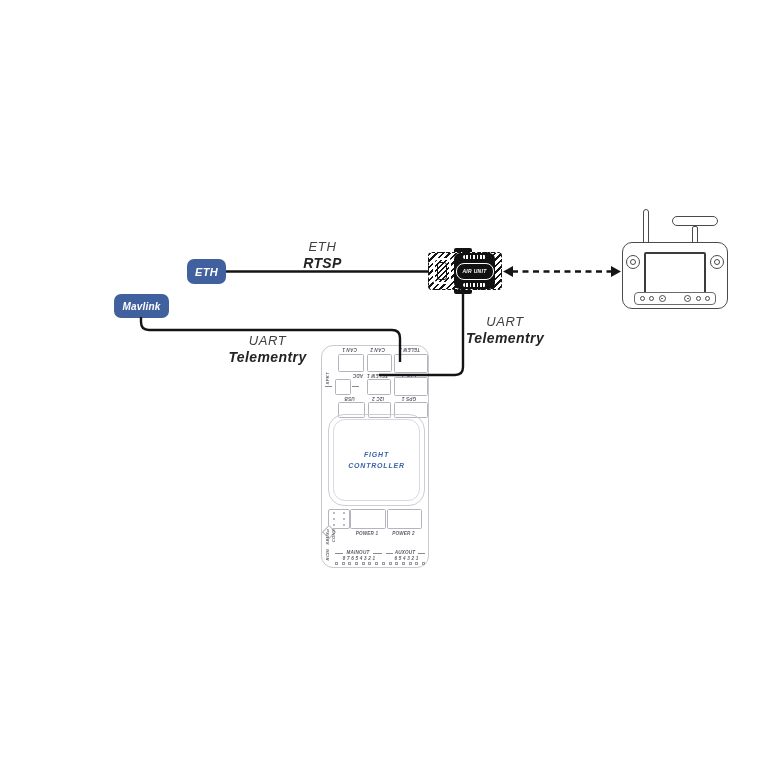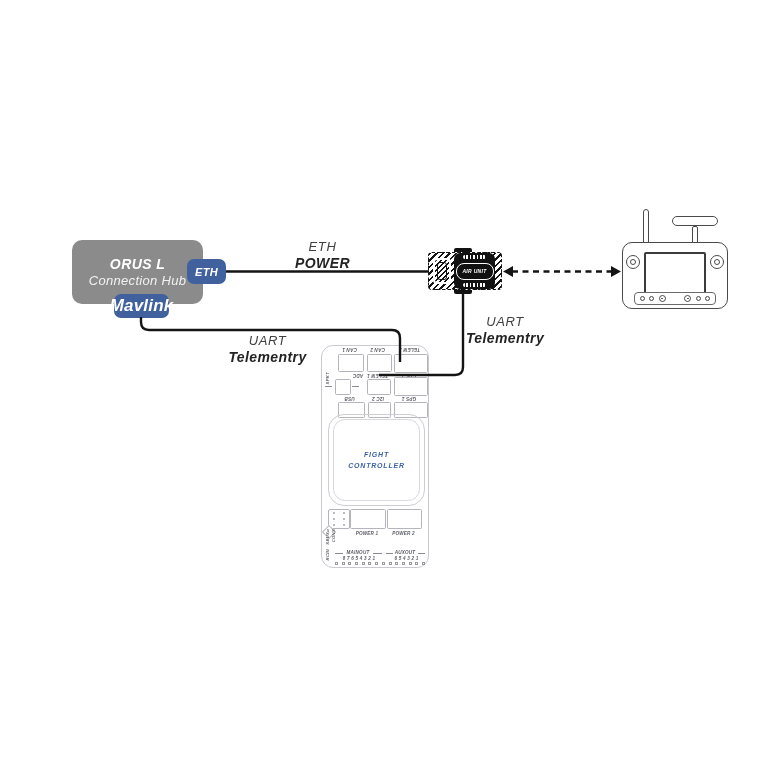--- a/index.html
+++ b/index.html
@@ -8,21 +8,21 @@
   .abs{position:absolute;font-style:italic;}
 
   
   .hub{left:72px;top:240px;width:131px;height:64px;background:#8b8b8b;border-radius:10px;
        display:flex;flex-direction:column;align-items:center;justify-content:center;z-index:2;}
   .hub-title{color:#ffffff;font-weight:700;font-size:14px;letter-spacing:.4px;line-height:17px;}
   .hub-sub{color:#f2f2f2;font-weight:400;font-size:13px;letter-spacing:.3px;line-height:16px;}
   .badge{background:#40619e;color:#ffffff;font-weight:700;border-radius:7px;
          display:flex;align-items:center;justify-content:center;z-index:3;}
   .badge-eth{left:187px;top:259px;width:39px;height:25px;font-size:11px;letter-spacing:.4px;}
-  .badge-mav{left:114px;top:294px;width:55px;height:24px;font-size:17px;letter-spacing:.2px;}
+  .badge-mav{left:114px;top:294px;width:55px;height:24px;font-size:10px;letter-spacing:.2px;}
 
   
   .linklbl{display:flex;flex-direction:column;align-items:center;z-index:4;}
   .proto{font-size:13px;color:#3f3f3f;letter-spacing:.6px;line-height:16px;}
   .svc{font-size:14px;color:#232323;font-weight:700;letter-spacing:.4px;line-height:17px;}
   .lbl-eth{left:265px;top:239px;width:115px;}
   .lbl-uart-left{left:200px;top:333px;width:135px;}
   .lbl-uart-right{left:445px;top:314px;width:120px;}
 
   
@@ -87,30 +87,26 @@
   .pinrow i{width:3px;height:3.4px;border:.8px solid #9a9aa2;box-sizing:border-box;display:block;}
   .busline{position:absolute;top:206.5px;height:1px;background:#8a8a92;}
 
   svg.wires{position:absolute;left:0;top:0;z-index:6;pointer-events:none;}
 </style>
 </head>
 <body>
 
 <div class="canvas">
 
-  <div class="abs hub">
-    <div class="hub-title">ORUS L</div>
-    <div class="hub-sub">Connection Hub</div>
-  </div>
   <div class="abs badge badge-eth">ETH</div>
   <div class="abs badge badge-mav">Mavlink</div>
 
   <div class="abs linklbl lbl-eth">
     <span class="proto">ETH</span>
-    <span class="svc">POWER</span>
+    <span class="svc">RTSP</span>
   </div>
   <div class="abs linklbl lbl-uart-left">
     <span class="proto">UART</span>
     <span class="svc">Telementry</span>
   </div>
   <div class="abs linklbl lbl-uart-right">
     <span class="proto">UART</span>
     <span class="svc">Telementry</span>
   </div>
 

